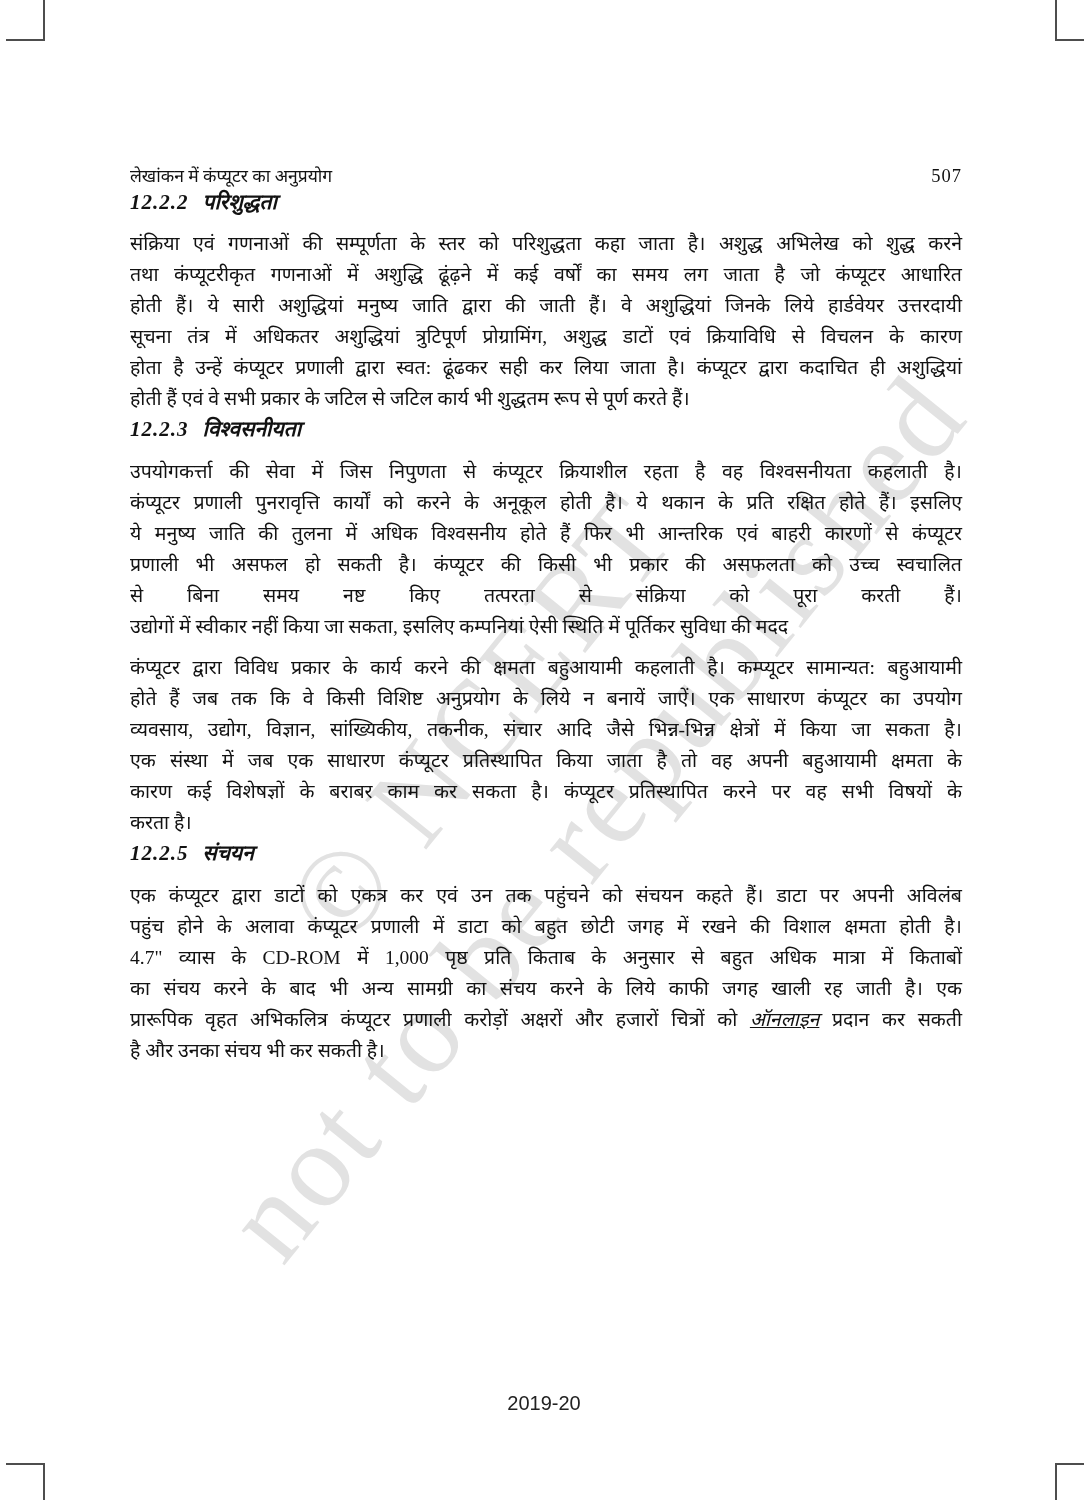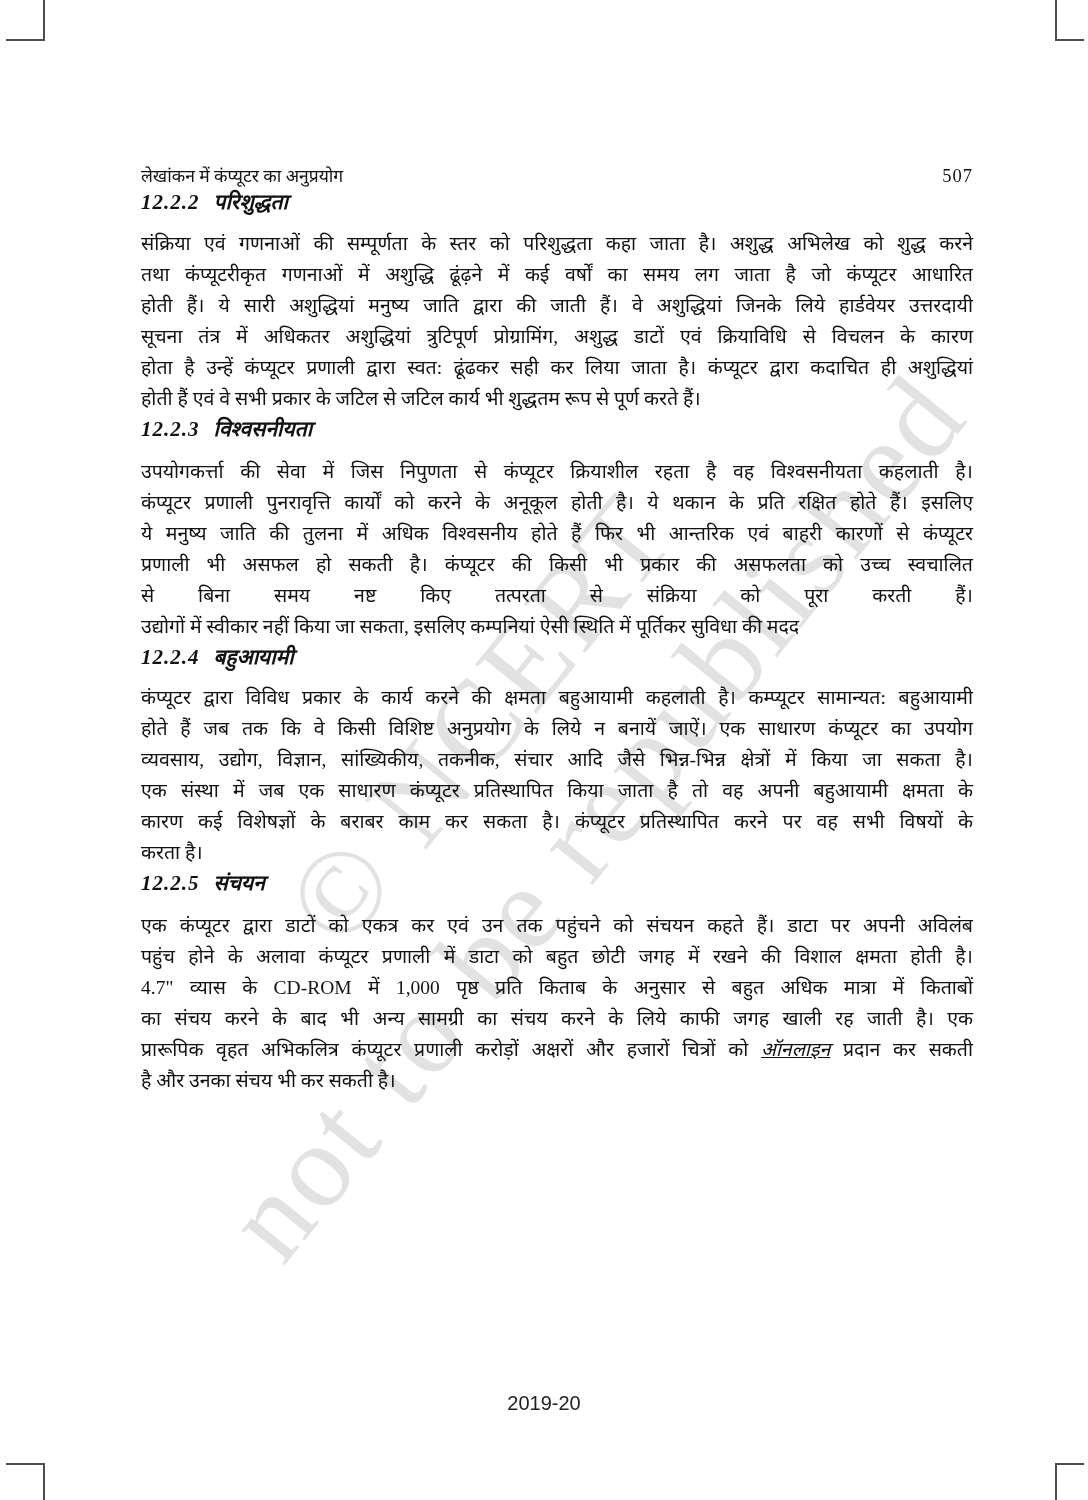--- a/index.html
+++ b/index.html
@@ -17,21 +17,21 @@
   
   .wm {
     position:absolute; z-index:0; white-space:nowrap;
     font-family:"Liberation Serif", serif; font-size:120px; letter-spacing:4px;
     color:#e2e2e2; transform-origin:0 0; transform:rotate(-51deg);
     user-select:none;
   }
   .wm1 { left:258px; top:884px; }
   .wm2 { left:198px; top:1199px; }
   
-  .content { position:absolute; z-index:1; left:141px; top:163px; width:832px; }
+  .content { position:absolute; z-index:1; left:130px; top:163px; width:832px; }
   .page-head { display:flex; justify-content:space-between; align-items:baseline; }
   .running-title { font-size:17.5px; }
   .page-num { font-size:18.5px; letter-spacing:1px; }
   h2.sec { margin:0; font-weight:bold; font-style:italic; font-size:21px; line-height:30px; }
   h2.sec .sec-num { margin-right:14px; letter-spacing:1px;text-align:center; }
   .sec1 { margin-top:25px; } .sec2 { margin-top:41px; }
   .sec3 { margin-top:42px; } .sec4 { margin-top:39px; }
   .para { margin:0; font-size:19.5px; line-height:31px; }
   .p1 { margin-top:11px; } .p2 { margin-top:12px; }
   .p3 { margin-top:10px; } .p4 { margin-top:12px; }
@@ -80,23 +80,20 @@
     </h2>
     <div class="para p2">
         <div class="line">उपयोगकर्त्ता की सेवा में जिस निपुणता से कंप्यूटर क्रियाशील रहता है वह विश्वसनीयता कहलाती है।</div>
         <div class="line">कंप्यूटर प्रणाली पुनरावृत्ति कार्यों को करने के अनूकूल होती है। ये थकान के प्रति रक्षित होते हैं। इसलिए</div>
         <div class="line">ये मनुष्य जाति की तुलना में अधिक विश्वसनीय होते हैं फिर भी आन्तरिक एवं बाहरी कारणों से कंप्यूटर</div>
         <div class="line">प्रणाली भी असफल हो सकती है। कंप्यूटर की किसी भी प्रकार की असफलता को उच्च स्वचालित</div>
         <div class="line">से बिना समय नष्ट किए तत्परता से संक्रिया को पूरा करती हैं।</div>
         <div class="line">उद्योगों में स्वीकार नहीं किया जा सकता, इसलिए कम्पनियां ऐसी स्थिति में पूर्तिकर सुविधा की मदद</div>
       </div>
 
-    <h2 class="sec sec3">
-      <span class="sec-num">12.2.4</span><span>बहुआयामी</span>
-    </h2>
     <div class="para p3">
         <div class="line">कंप्यूटर द्वारा विविध प्रकार के कार्य करने की क्षमता बहुआयामी कहलाती है। कम्प्यूटर सामान्यत: बहुआयामी</div>
         <div class="line">होते हैं जब तक कि वे किसी विशिष्ट अनुप्रयोग के लिये न बनायें जाऐं। एक साधारण कंप्यूटर का उपयोग</div>
         <div class="line">व्यवसाय, उद्योग, विज्ञान, सांख्यिकीय, तकनीक, संचार आदि जैसे भिन्न-भिन्न क्षेत्रों में किया जा सकता है।</div>
         <div class="line">एक संस्था में जब एक साधारण कंप्यूटर प्रतिस्थापित किया जाता है तो वह अपनी बहुआयामी क्षमता के</div>
         <div class="line">कारण कई विशेषज्ञों के बराबर काम कर सकता है। कंप्यूटर प्रतिस्थापित करने पर वह सभी विषयों के</div>
         <div class="line">करता है।</div>
       </div>
 
     <h2 class="sec sec4">

